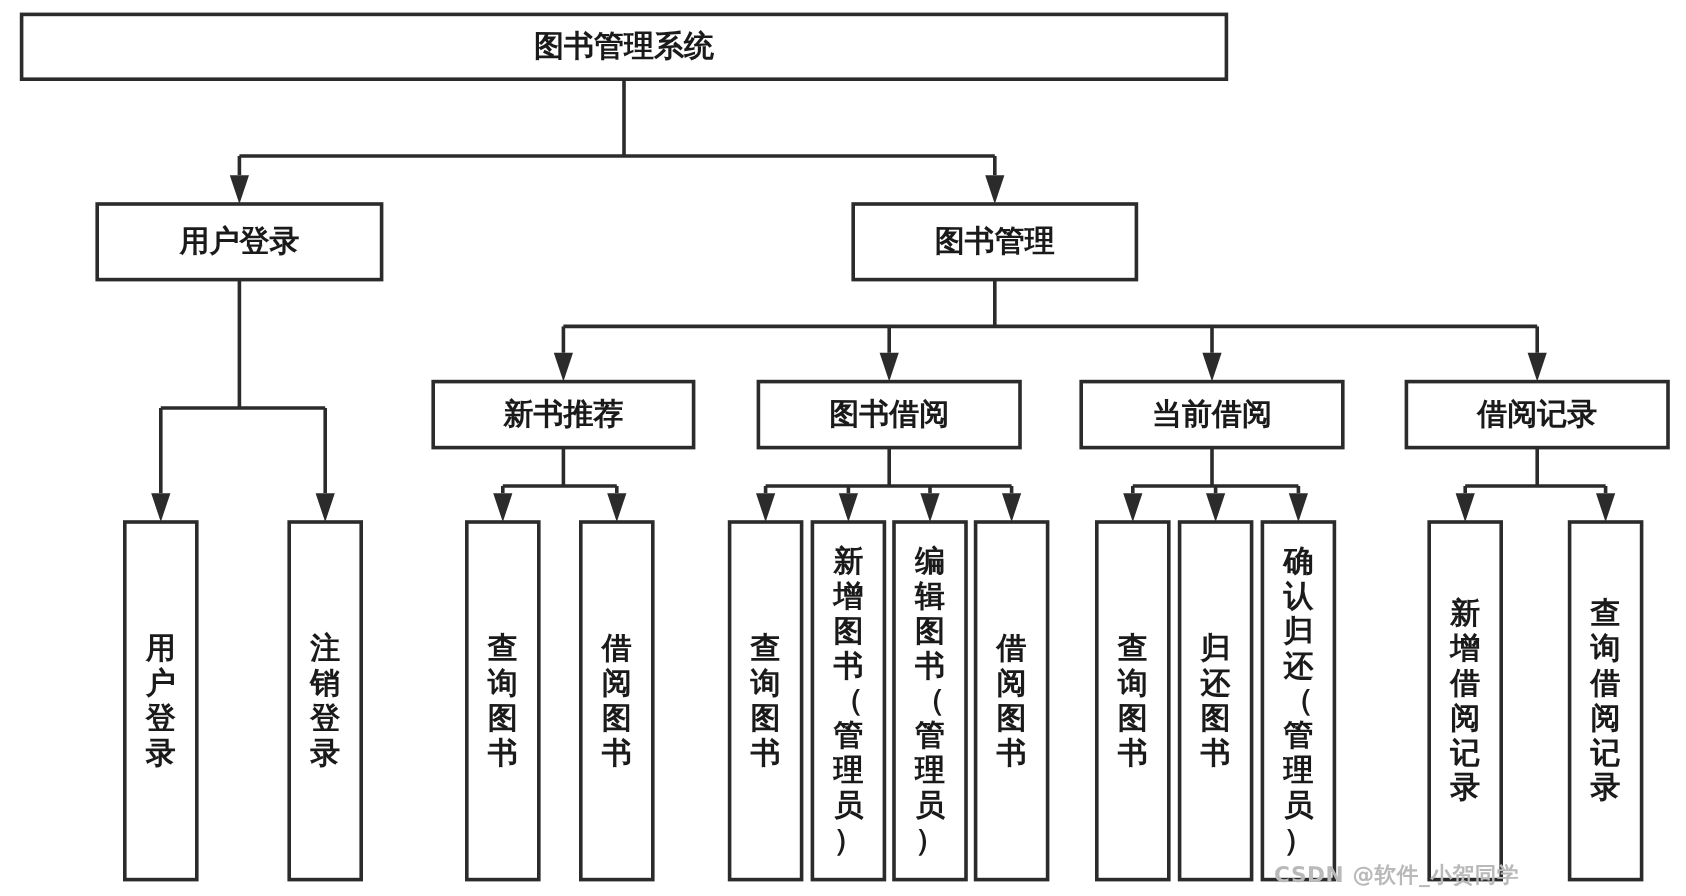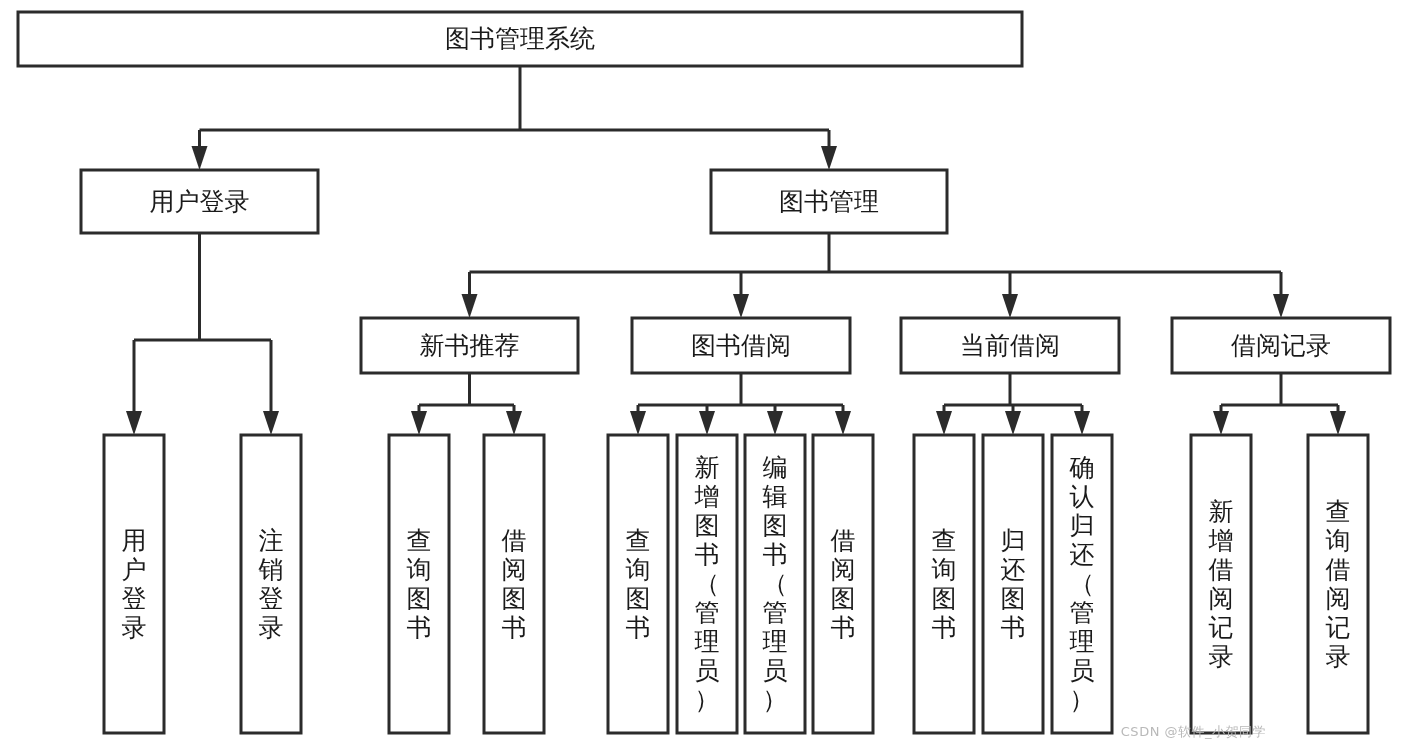--- a/index.html
+++ b/index.html
@@ -12,20 +12,21 @@
     width: 1405px;
     height: 747px;
     font-family: "DejaVu Sans", "Liberation Sans", sans-serif;
     overflow: hidden;
   }
   #diagram-root {
     position: relative;
     width: 1278px;
     height: 747px;
     background: #ffffff;
+    font-weight: bold;
   }
   svg#flow-svg {
     position: absolute;
     left: 0;
     top: 0;
     width: 1405px;
     height: 747px;
     display: block;
   }
   .node-rect {
@@ -54,21 +55,21 @@
     fill: #1a1a1a;
     font-family: "DejaVu Sans", "Liberation Sans", sans-serif;
     font-size: 25px;
     text-anchor: middle;
   }
   .watermark {
     position: absolute;
     right: 12px;
     bottom: 6px;
     font-family: "DejaVu Sans", "Liberation Sans", sans-serif;
-    font-size: 13px;
+    font-size: 18px;
     color: #b9b9b9;
     letter-spacing: 0.5px;
     white-space: nowrap;
     user-select: none;
   }
 </style>
 </head>
 <body>
 
 <div id="diagram-root">

